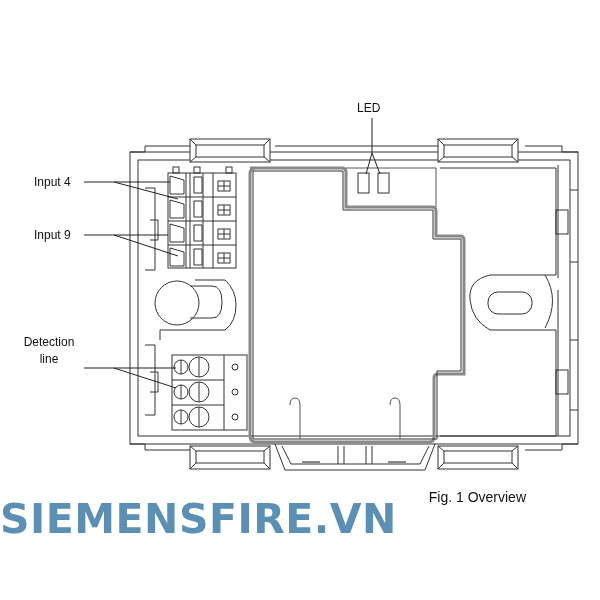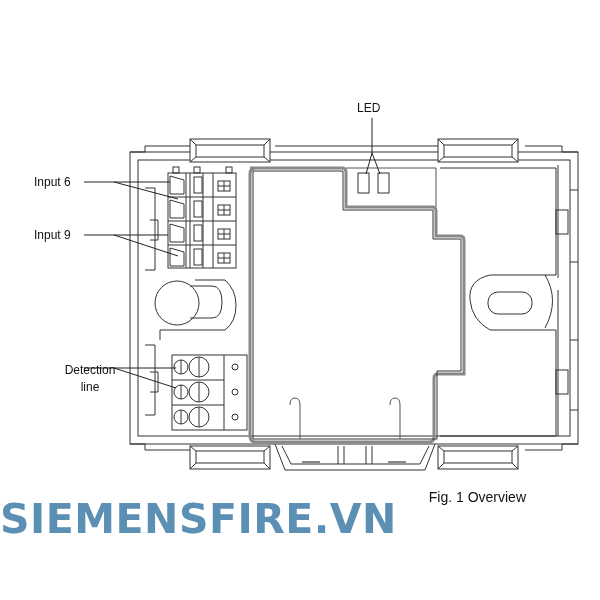--- a/index.html
+++ b/index.html
@@ -150,21 +150,21 @@
 
   <g stroke="#222" stroke-width="1" fill="none">
     <path d="M372 118 L372 153 L366 174 M372 153 L380 174"></path>
     <path d="M84 182 L170 182 M114 182 L178 199"></path>
     <path d="M84 235 L168 235 M114 235 L178 256"></path>
     <path d="M84 368 L176 368 M114 368 L176 388"></path>
   </g>
 </svg>
 
 <div class="lbl" style="left:357px; top:100px;">LED</div>
-<div class="lbl" style="left:34px; top:174px;">Input 6</div>
+<div class="lbl" style="left:34px; top:174px;">Input 4</div>
 <div class="lbl" style="left:34px; top:227px;">Input 9</div>
-<div class="lbl lbl-center" style="left:14px; top:362px; width:70px;margin-left:41px;">
+<div class="lbl lbl-center" style="left:14px; top:334px; width:70px;">
   <div>Detection</div>
   <div>line</div>
 </div>
 
 <div class="caption">Fig. 1 Overview</div>
 <div class="watermark">SIEMENSFIRE.VN</div>
 
 </body></html>

